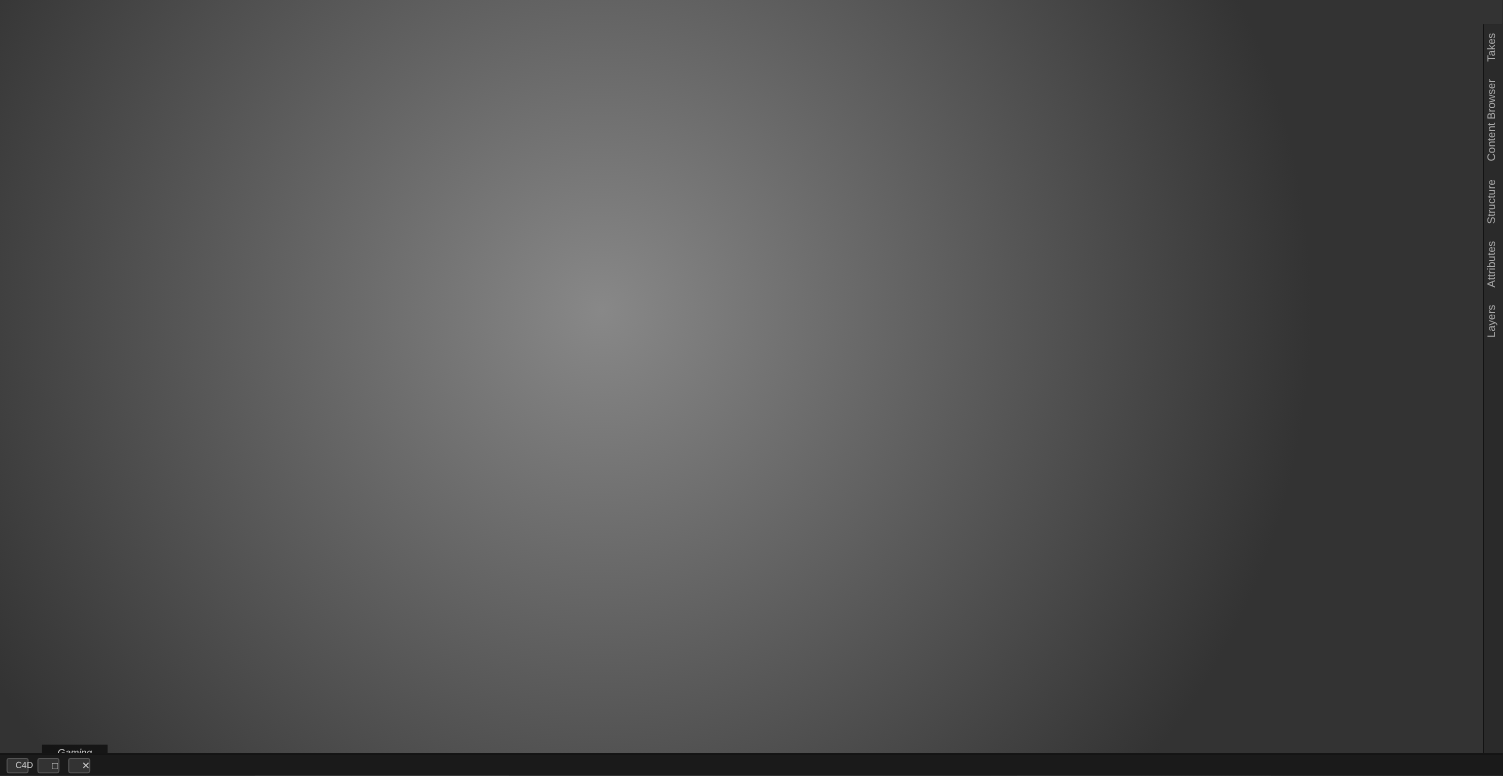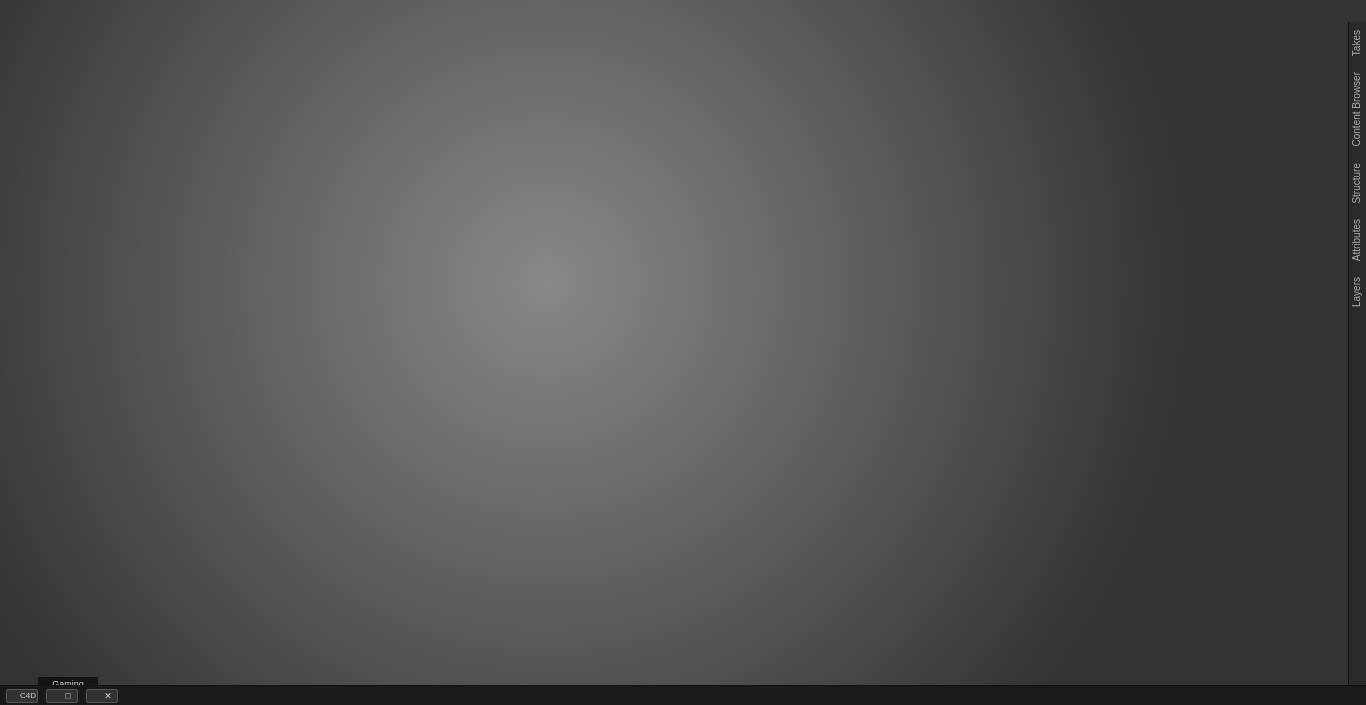--- a/index.html
+++ b/index.html
@@ -301,20 +301,21 @@
       width: 64px; height: 64px;
       background: radial-gradient(circle, #666 0%, #333 100%);
       border: 2px solid #555;
       border-radius: 4px;
       display: flex;
       flex-direction: column;
       align-items: center;
       justify-content: flex-end;
       cursor: pointer;
       overflow: hidden;
+      font-style: italic;
     }
     .mat-label {
       background: rgba(0,0,0,0.6);
       width: 100%;
       text-align: center;
       font-size: 9px;
       color: #ccc;
       padding: 2px 0;
     }
 
@@ -385,21 +386,21 @@
       left: 0; right: 0;
       height: 20px;
       background: #1a1a1a;
       border-top: 1px solid #111;
       display: flex;
       align-items: center;
       padding: 0 6px;
       gap: 8px;
     }
     .status-indicator {
-      width: 32px; height: 14px;
+      width: 20px; height: 14px;
       background: #333;
       border: 1px solid #555;
       border-radius: 2px;
       display: flex; align-items: center; justify-content: center;
       font-size: 9px;
       cursor: pointer;
       padding-left: 12px;
     }
     #status-text { color: #aaa; font-size: 11px; flex: 1; }
 

